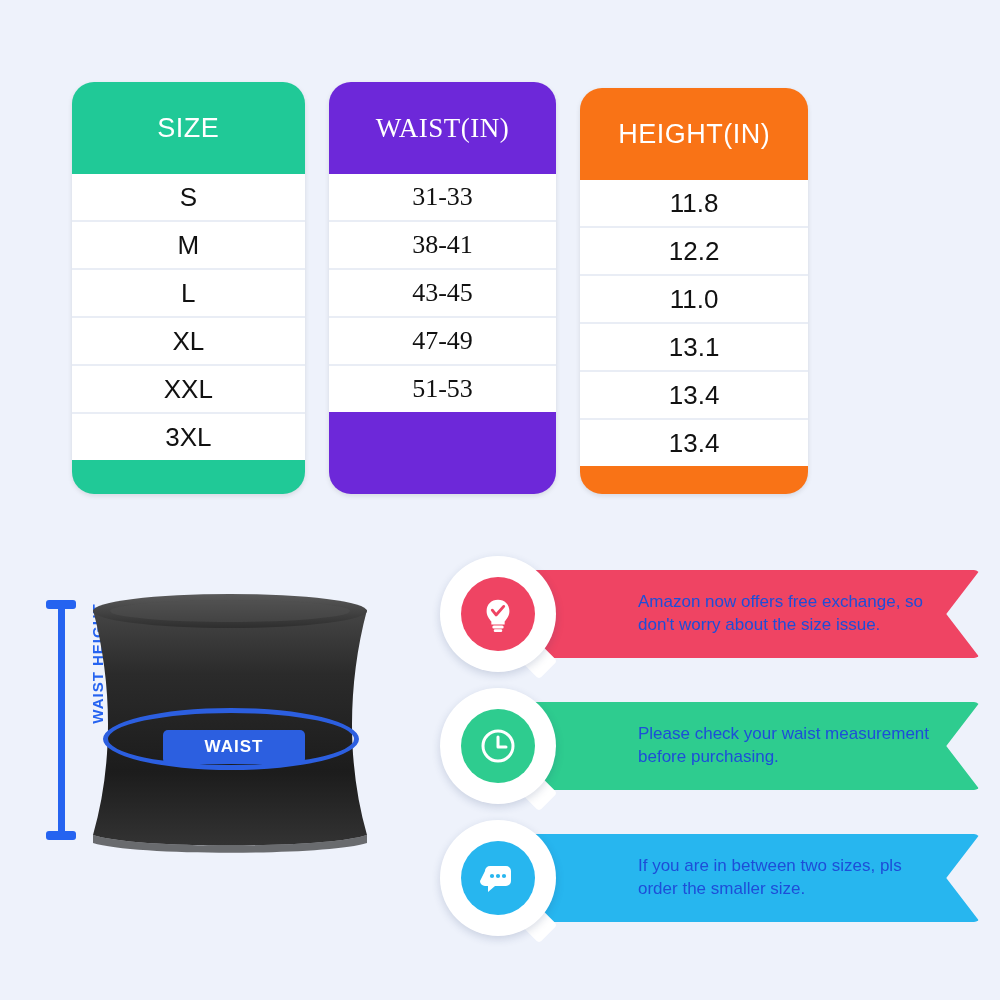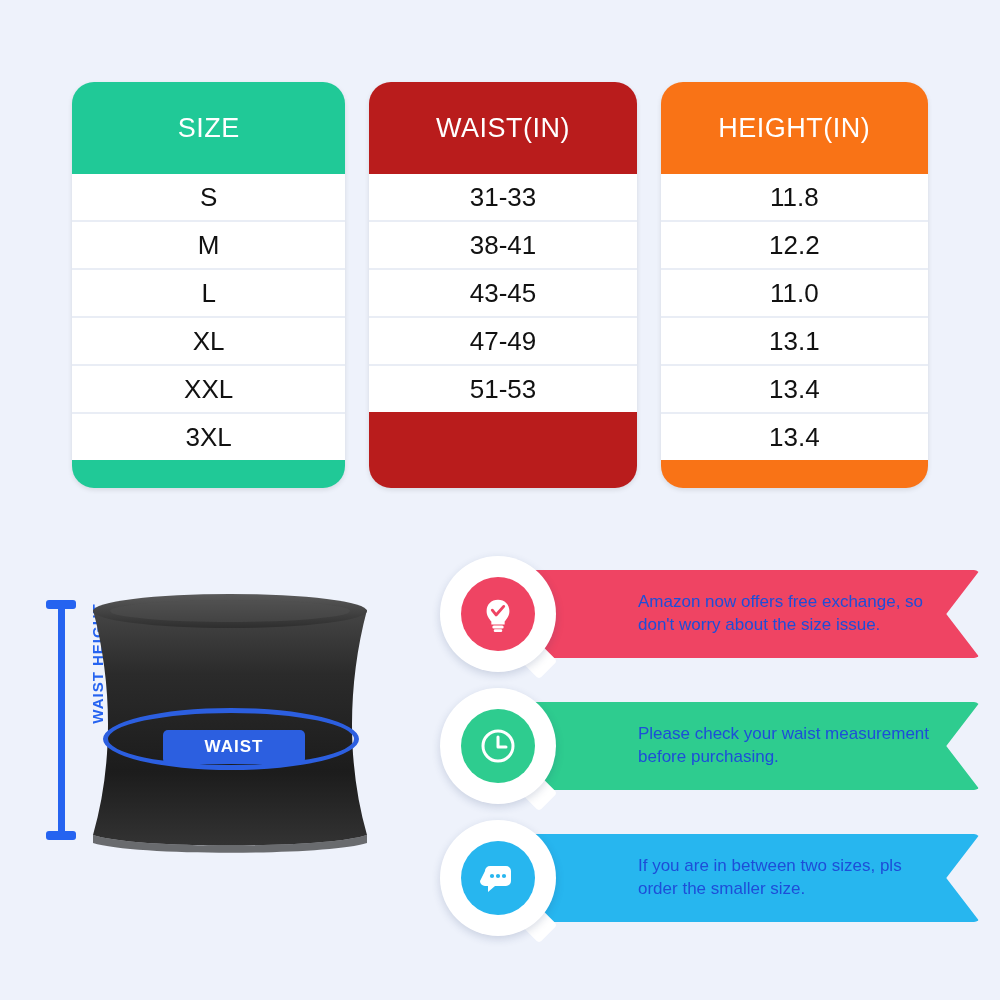--- a/index.html
+++ b/index.html
@@ -13,34 +13,34 @@
     font-family: "Liberation Sans", sans-serif;
     overflow: hidden;
     position: relative;
   }
 
   
   .size-table {
     position: absolute;
     left: 72px;
     top: 82px;
-    width: 856px;
+    width: 736px;
     display: flex;
     gap: 24px;
   }
   .col {
     border-radius: 22px;
     overflow: hidden;
     box-shadow: 0 2px 5px rgba(0,0,0,0.10);
     display: flex;
     flex-direction: column;
   }
   .col.size   { width: 276px; background: #20c997; }
-  .col.waist  { width: 270px; background: #b91c1c; }
-  .col.height { width: 270px; background: #f97316; }
+  .col.waist  { width: 270px; background: #6d28d9; font-family: Liberation Serif, serif; }
+  .col.height { width: 270px; background: #f97316; margin-top: 6px; }
 
   .col-head {
     height: 92px;
     display: flex;
     align-items: center;
     justify-content: center;
     color: #ffffff;
     font-size: 27px;
     letter-spacing: 0.5px;
     font-weight: 500;

